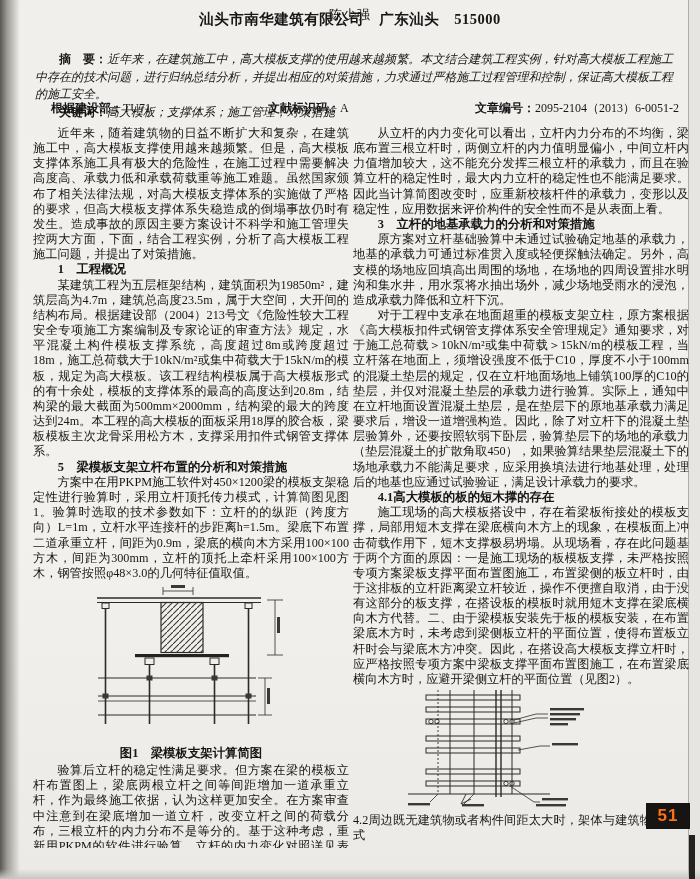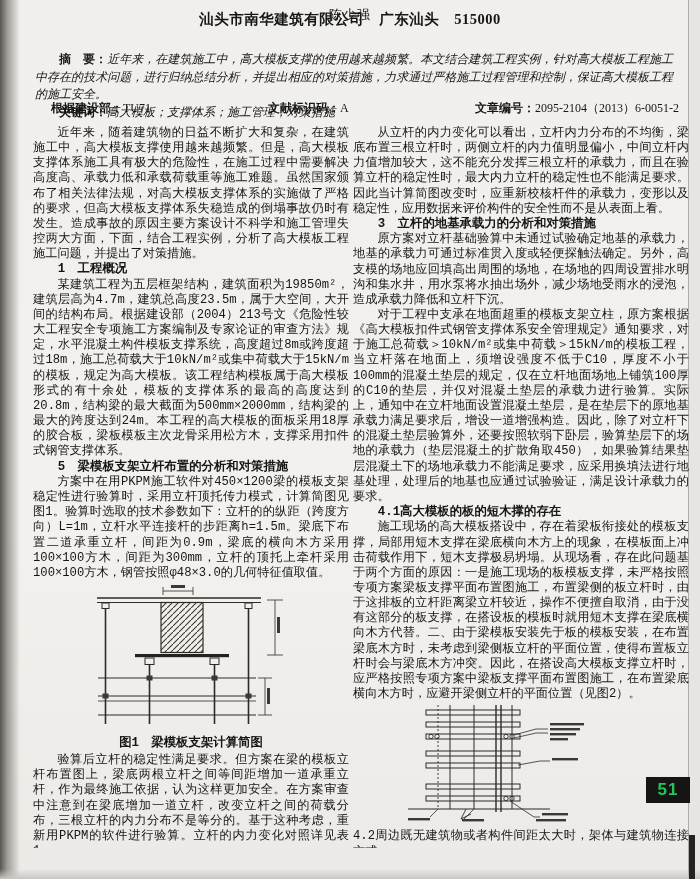--- a/index.html
+++ b/index.html
@@ -29,34 +29,34 @@
   .abstract-block .lbl { font-style:normal; font-weight:bold; }
   .abs { text-indent:2em; }
   .kw  { text-indent:2em; margin-top:0 !important; }
 
   .meta-row { position:absolute; left:35px; top:100px; width:640px; height:18px; font-size:12px; }
   .meta-item { position:absolute; top:0; white-space:nowrap; }
   .meta-item b { font-weight:bold; }
   .mi-1 { left:16px; } .mi-2 { left:233px; } .mi-3 { left:440px; }
 
   .col { position:absolute; top:126px; height:722px; overflow:hidden;
-         font-size:12.2px; line-height:15.15px; text-align:justify;font-family:Liberation Mono, monospace; }
+         font-size:12.2px; line-height:15.15px; text-align:justify; }
   .col-left  { left:33px;  width:316px; }
   .col-right { left:353px; width:336px; }
   .col p  { text-indent:2em; }
   .col h4 { font-size:12.4px; font-weight:bold; text-indent:2em; line-height:15.3px; }
   .col p.noindent { text-indent:0; }
 
   .figure { text-align:center; margin:3px 0 1px 0; }
   .figure svg { display:inline-block; }
   .caption { font-size:12.4px; font-weight:bold; text-align:center; text-indent:0;
-             line-height:17px; margin-top:4px; }
-
-  .page-badge { position:absolute; left:646px; top:777px; width:44px; height:26px;
-                background:#161514; color:#22c55e; font-size:17px; font-weight:bold;
+             line-height:17px; margin-top:15px; }
+
+  .page-badge { position:absolute; left:646px; top:803px; width:44px; height:26px;
+                background:#161514; color:#f97316; font-size:17px; font-weight:bold;
                 display:flex; align-items:center; justify-content:center;
                 font-family:"Liberation Sans","DejaVu Sans",sans-serif; letter-spacing:1px; }
 
   svg .ln  { stroke:#2c2b29; fill:none; }
   svg .blob{ fill:#3a3935; }
 </style>
 </head>
 <body>
 
 <div class="page">

